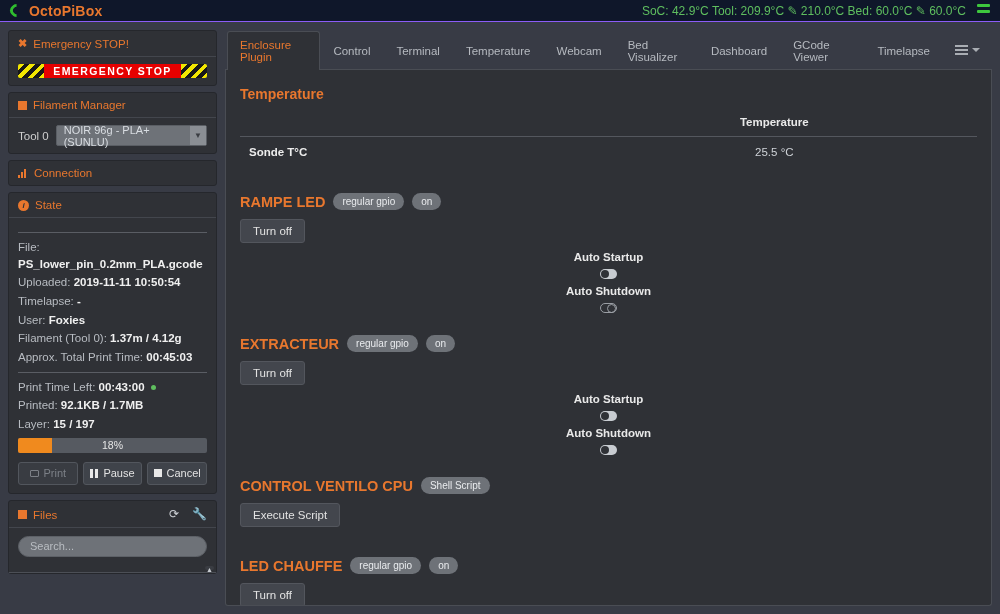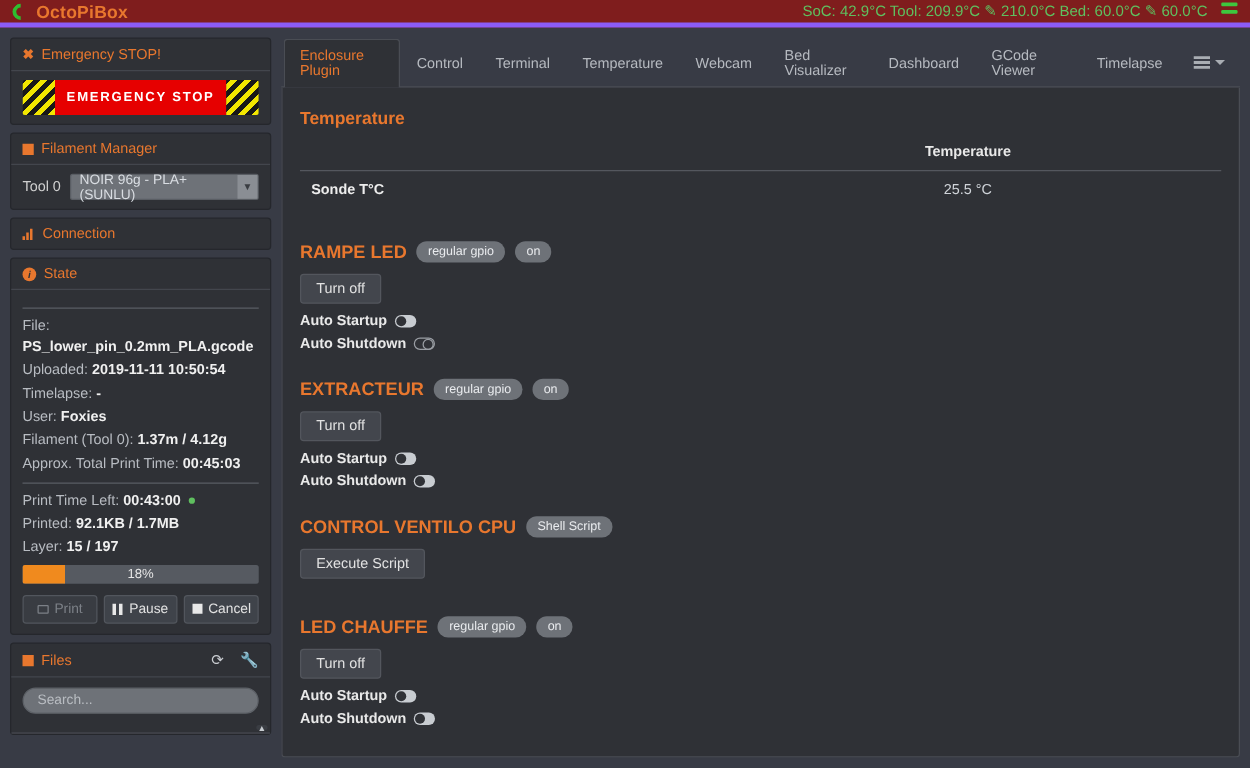--- a/index.html
+++ b/index.html
@@ -8,25 +8,25 @@
     background: #383b45;
     font-family: "Liberation Sans", sans-serif;
     font-size: 12px;
     color: #d4d4d4;
     overflow: hidden;
   }
 
   
   .topbar {
     height: 22px; width: 1000px;
-    background: #7f1d1d;
+    background: #0f172a;
     display: flex; align-items: center;
     justify-content: space-between;
     padding: 0 10px;
-    border-bottom: 4px solid #8b5cf6;
+    border-bottom: 1px solid #8b5cf6;
   }
   .brand { display: flex; align-items: center; gap: 6px; }
   .brand-logo {
     width: 13px; height: 13px;
     border: 3px solid #2fbd2f;
     border-radius: 50%;
     border-right-color: transparent;
     border-bottom-color: transparent;
     transform: rotate(-45deg);
   }
@@ -70,21 +70,21 @@
   .ico-bars i:nth-child(1){ left:0; height:3px; }
   .ico-bars i:nth-child(2){ left:3px; height:6px; }
   .ico-bars i:nth-child(3){ left:6px; height:9px; }
   .ico-info {
     display: inline-block; width: 11px; height: 11px; border-radius: 50%;
     background: #e8772e; color: #2f3136; font-size: 8px; font-weight: bold;
     text-align: center; line-height: 11px; font-style: italic;
   }
 
   .estop-wrap {
-    display: flex; align-items: stretch; height: 28px;
+    display: flex; align-items: stretch; height: 14px;
     margin: 7px 9px; border-radius: 2px; overflow: hidden;
   }
   .hazard {
     width: 26px;
     background: repeating-linear-gradient(-45deg, #f2e600 0 4px, #181818 4px 8px);
   }
   .estop-btn {
     flex: 1; background: #e60000; color: #fff;
     font-size: 10.5px; font-weight: bold; letter-spacing: 1.4px;
     display: flex; align-items: center; justify-content: center;
@@ -190,21 +190,21 @@
   .badge {
     background: #6e7278; color: #e9ebee; border-radius: 9px;
     font-size: 10px; padding: 2px 9px; line-height: 1.3;
   }
   .act-btn {
     background: #43464d; border: 1px solid #53565d; border-radius: 3px;
     color: #e2e2e2; font-size: 11.5px; padding: 5px 12px;
     cursor: pointer; font-family: inherit; margin-bottom: 8px;
   }
   .auto-row { font-size: 11.5px; color: #e9e9e9; font-weight: bold;
-    display: flex; align-items: center; gap: 6px; margin-bottom: 6px; }
+    display: flex; align-items: center; gap: 6px; margin-bottom: 6px; flex-direction: column; }
   .toggle { width: 17px; height: 10px; border-radius: 5px; position: relative; display: inline-block; cursor: pointer; }
   .toggle.on { background: #c8ccd1; }
   .toggle.on:after { content:""; position:absolute; left:1px; top:1px; width:8px; height:8px; border-radius:50%; background:#2f3136; }
   .toggle.off { background: transparent; border: 1.5px solid #9a9ea4; }
   .toggle.off:after { content:""; position:absolute; right:0px; top:0px; width:7px; height:7px; border-radius:50%; border:1.5px solid #9a9ea4; }
 </style>
 </head>
 <body>
 
 <div class="topbar">

